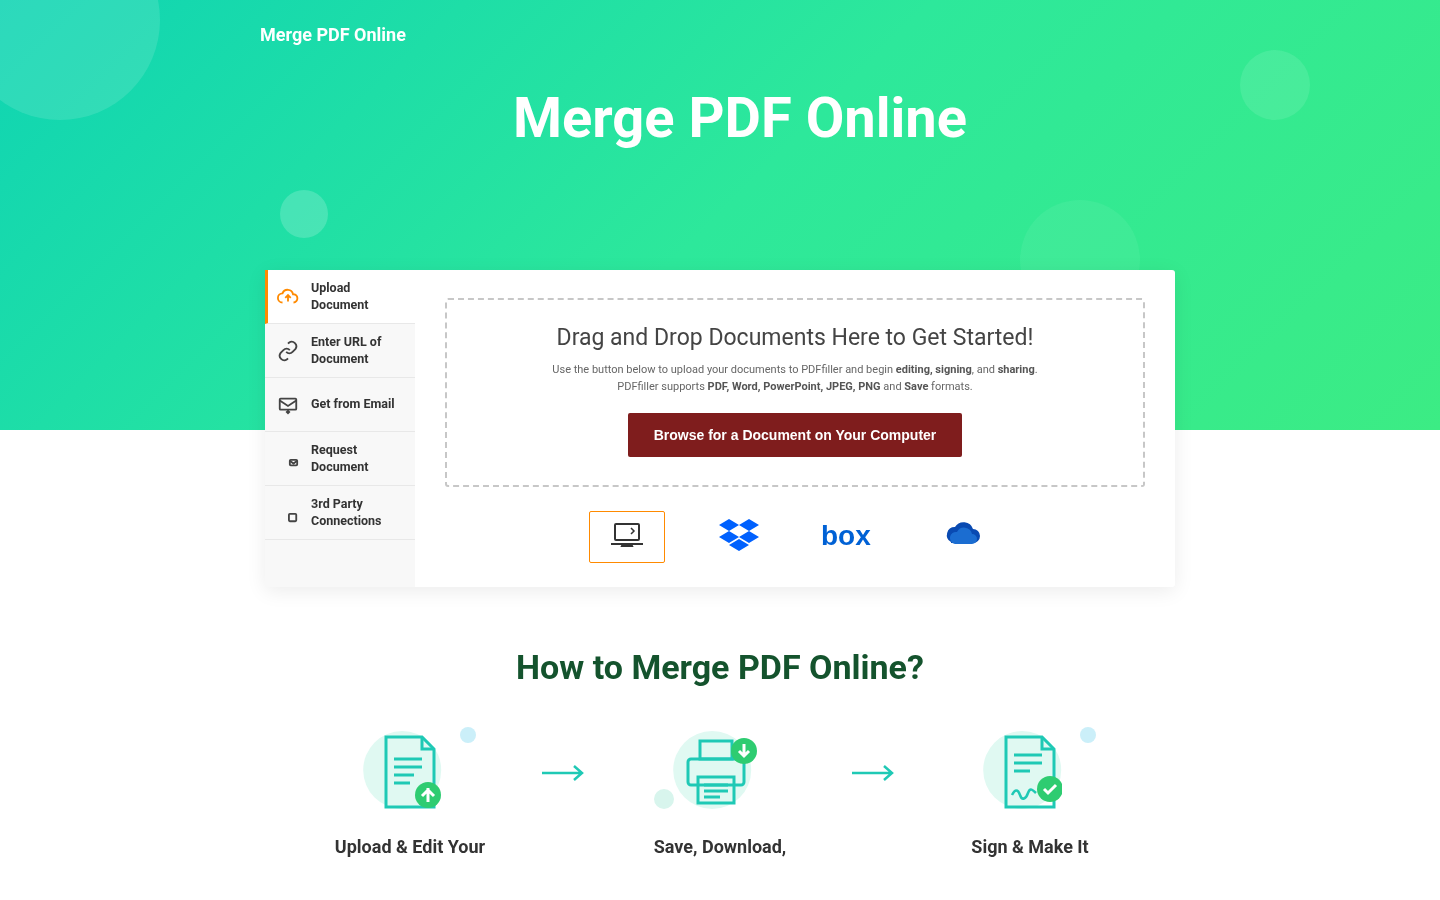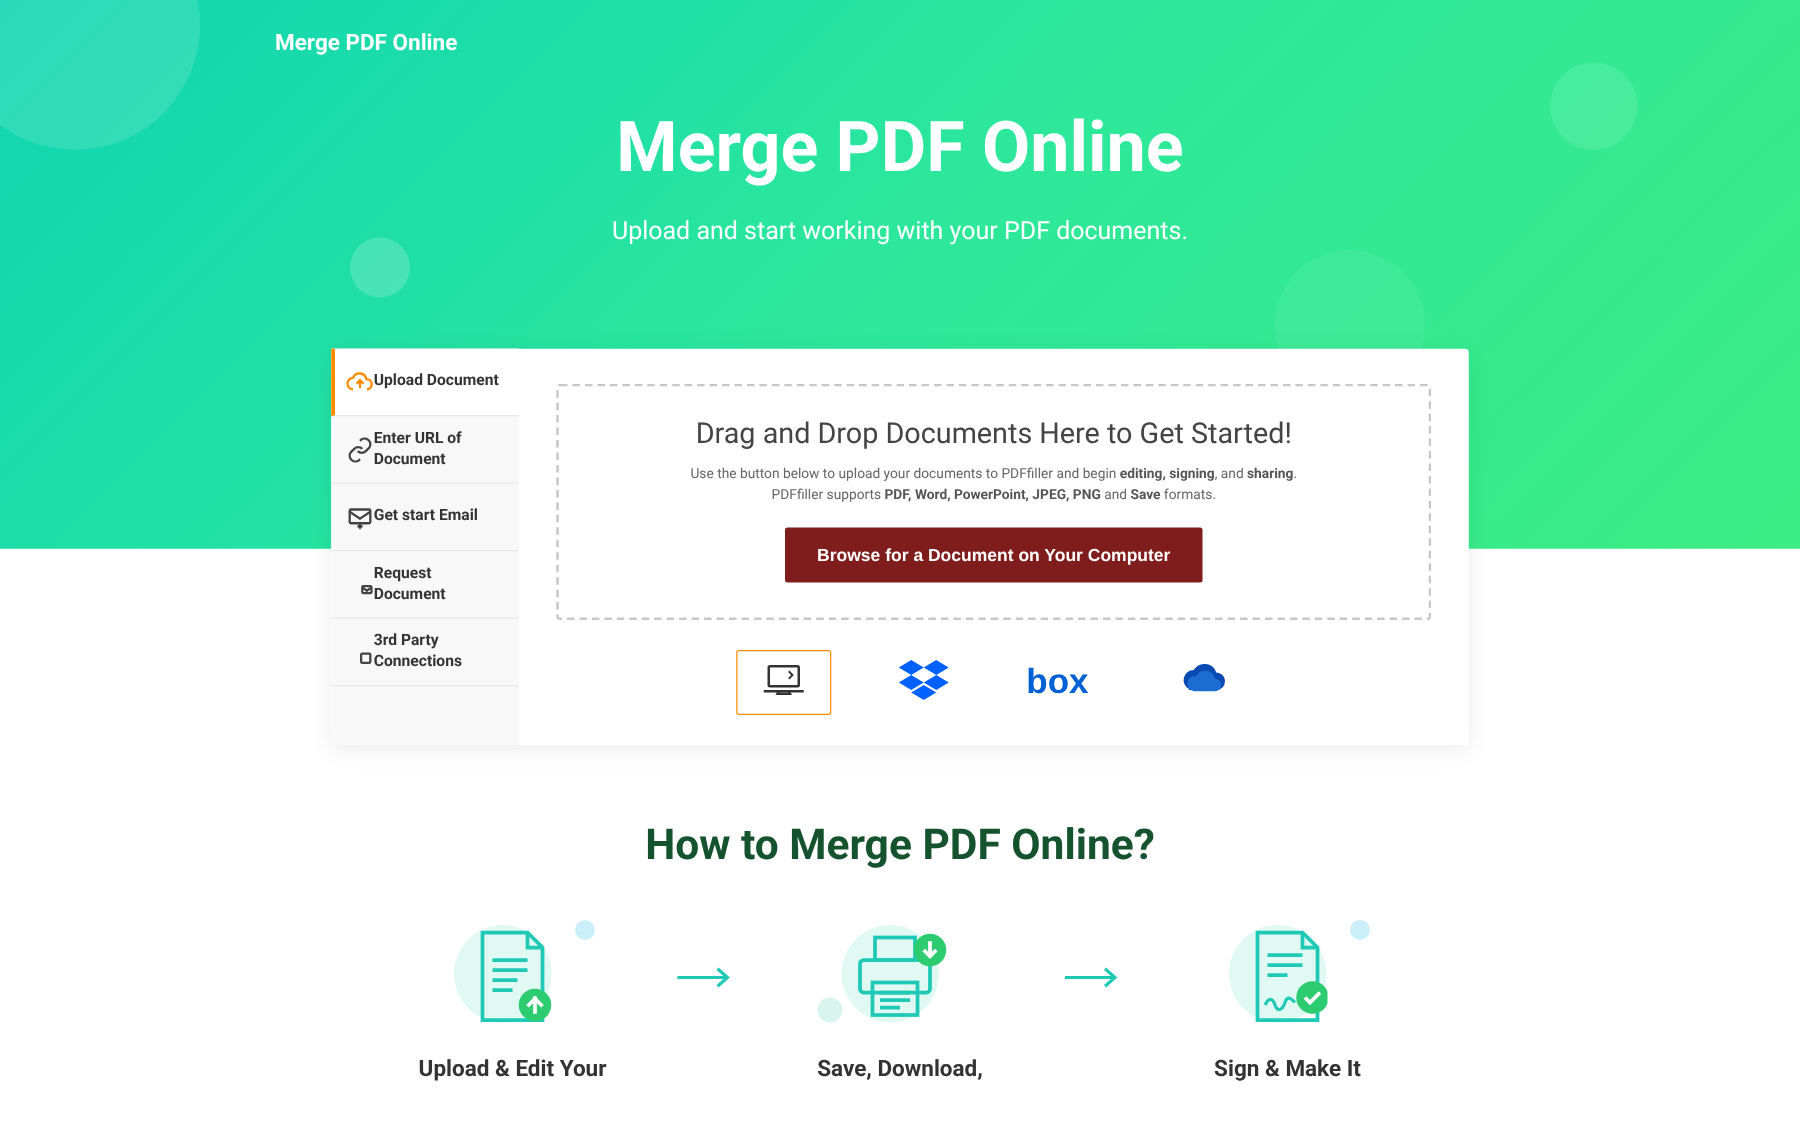--- a/index.html
+++ b/index.html
@@ -4,41 +4,42 @@
 <style>
 * { margin: 0; padding: 0; box-sizing: border-box; }
 body { font-family: -apple-system, BlinkMacSystemFont, "Segoe UI", Roboto, Helvetica, Arial, sans-serif; background: #fff; color: #333; }
 
 .hero {
   background: linear-gradient(135deg, #0fd4b3 0%, #2de89b 50%, #3cec84 100%);
   min-height: 430px;
   position: relative;
   overflow: visible;
   padding-bottom: 40px;
+  padding-left: 40px;
 }
 .hero::before {
   content: "";
   position: absolute;
   top: -80px; left: -40px;
   width: 200px; height: 200px;
   background: rgba(255,255,255,0.12);
   border-radius: 50%;
 }
 .hero .bubble2 { position:absolute; top:190px; left:280px; width:48px;height:48px;border-radius:50%;background:rgba(255,255,255,0.18);}
 .hero .bubble3 { position:absolute; top:50px; right:130px; width:70px;height:70px;border-radius:50%;background:rgba(255,255,255,0.10);}
 .hero .bubble4 { position:absolute; top:200px; right:300px; width:120px;height:120px;border-radius:50%;background:rgba(255,255,255,0.06);}
 
 .brand { color:#fff; font-weight:700; font-size:18px; padding:24px 0 0 220px;}
 .hero-title { text-align:center; color:#fff; font-size:56px; font-weight:700; margin-top:40px; }
 .hero-sub { text-align:center; color:#fff; font-size:20px; margin-top:18px; line-height:1.5; font-weight:400; }
 
 .card-wrap { display:flex; justify-content:center; margin-top:-160px; position:relative; z-index:2; }
 .card { width: 910px; background:#fff; border-radius:3px; box-shadow:0 4px 20px rgba(0,0,0,0.08); display:flex; }
 .sidebar { width: 150px; background:#f8f8f8; }
-.sidebar-item { display:flex; align-items:center; gap:0; padding:10px 12px; border-bottom:1px solid #e8e8e8; cursor:pointer; height:54px; }
+.sidebar-item { display:flex; align-items:center; gap:12px; padding:10px 12px; border-bottom:1px solid #e8e8e8; cursor:pointer; height:54px; }
 .sidebar-item.active { background:#fff; border-left:3px solid #ff8a00; padding-left:9px; }
 .sidebar-item .icon { width:22px; height:22px; flex-shrink:0; display:flex; align-items:center; justify-content:center; }
 .sidebar-item.active .icon svg { stroke:#ff8a00; fill:none; }
 .sidebar-item .icon svg { stroke:#444; fill:none; }
 .sidebar-item .label { font-size:12.5px; font-weight:700; color:#333; line-height:1.3; }
 
 .main-panel { flex:1; padding:28px 30px 24px; }
 .dropzone { border:2px dashed #c7c7c7; border-radius:3px; padding:24px 20px 28px; text-align:center; }
 .dz-title { font-size:23px; color:#444; font-weight:400; margin-bottom:10px; }
 .dz-desc { font-size:11px; color:#666; line-height:1.55; margin-bottom:18px; }
@@ -64,21 +65,20 @@
 </head>
 <body>
 
 <div class="hero">
   <div class="bubble2"></div>
   <div class="bubble3"></div>
   <div class="bubble4"></div>
   <div class="brand">Merge PDF Online</div>
   <h1 class="hero-title">Merge PDF Online</h1>
   <div class="hero-sub">
-    <div>Upload and start working with your PDF documents.</div>
   </div>
   <div style="height:200px"></div>
 </div>
 
 <div class="card-wrap">
   <div class="card">
     <div class="sidebar">
 
       <div class="sidebar-item active">
         <span class="icon">
@@ -102,21 +102,21 @@
 
 
       <div class="sidebar-item">
         <span class="icon">
           <svg width="22" height="22" viewBox="0 0 24 24" stroke-width="2">
               <rect x="3" y="5" width="18" height="12" rx="1"></rect>
               <path d="M3 7l9 6 9-6"></path>
               <path d="M12 17v4M10 19l2 2 2-2"></path>
             </svg>
         </span>
-        <span class="label">Get start Email</span>
+        <span class="label">Get from Email</span>
       </div>
 
       <div class="sidebar-item">
         <span class="icon">
           <svg width="22" height="22" viewBox="0 0 24 24" stroke-width="2" fill="#444">
               <circle cx="9" cy="8" r="4" stroke="none"></circle>
               <path d="M3 20c0-3 3-5 6-5s6 2 6 5" stroke="none"></path>
               <rect x="14" y="13" width="8" height="6" rx="1" fill="#fff" stroke="#444"></rect>
               <path d="M14 14l4 3 4-3" fill="none" stroke="#444"></path>
             </svg>

